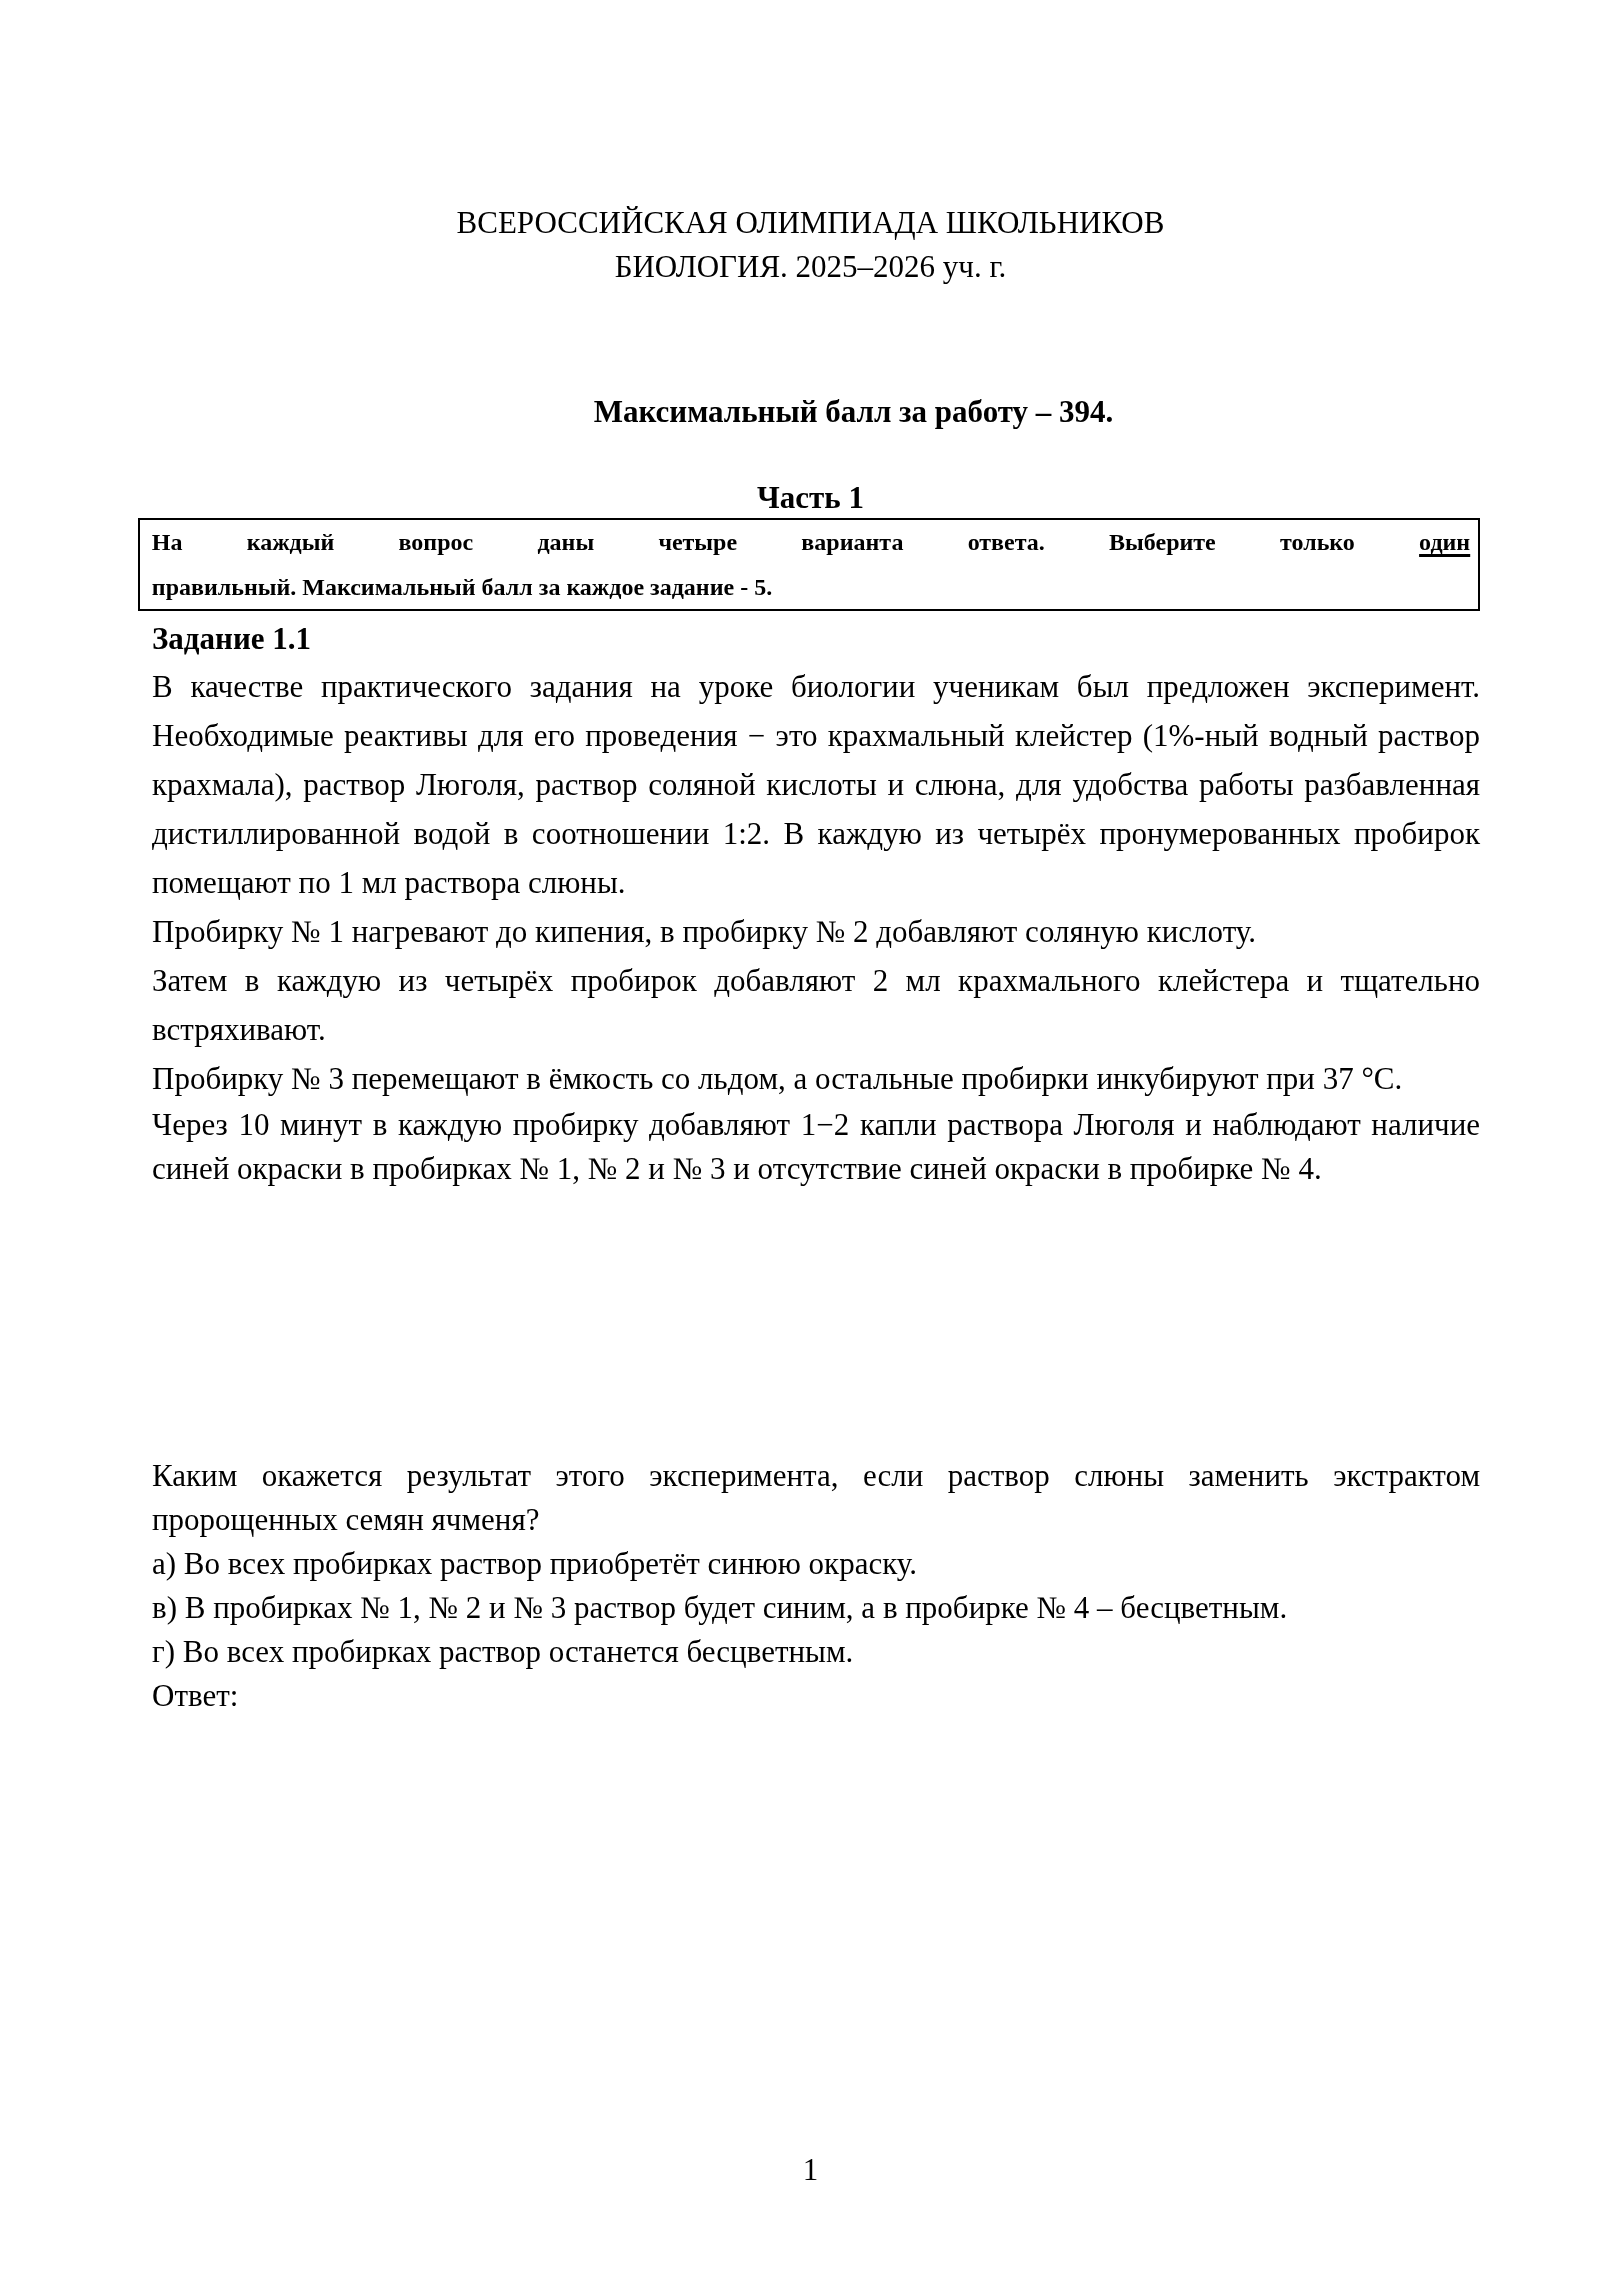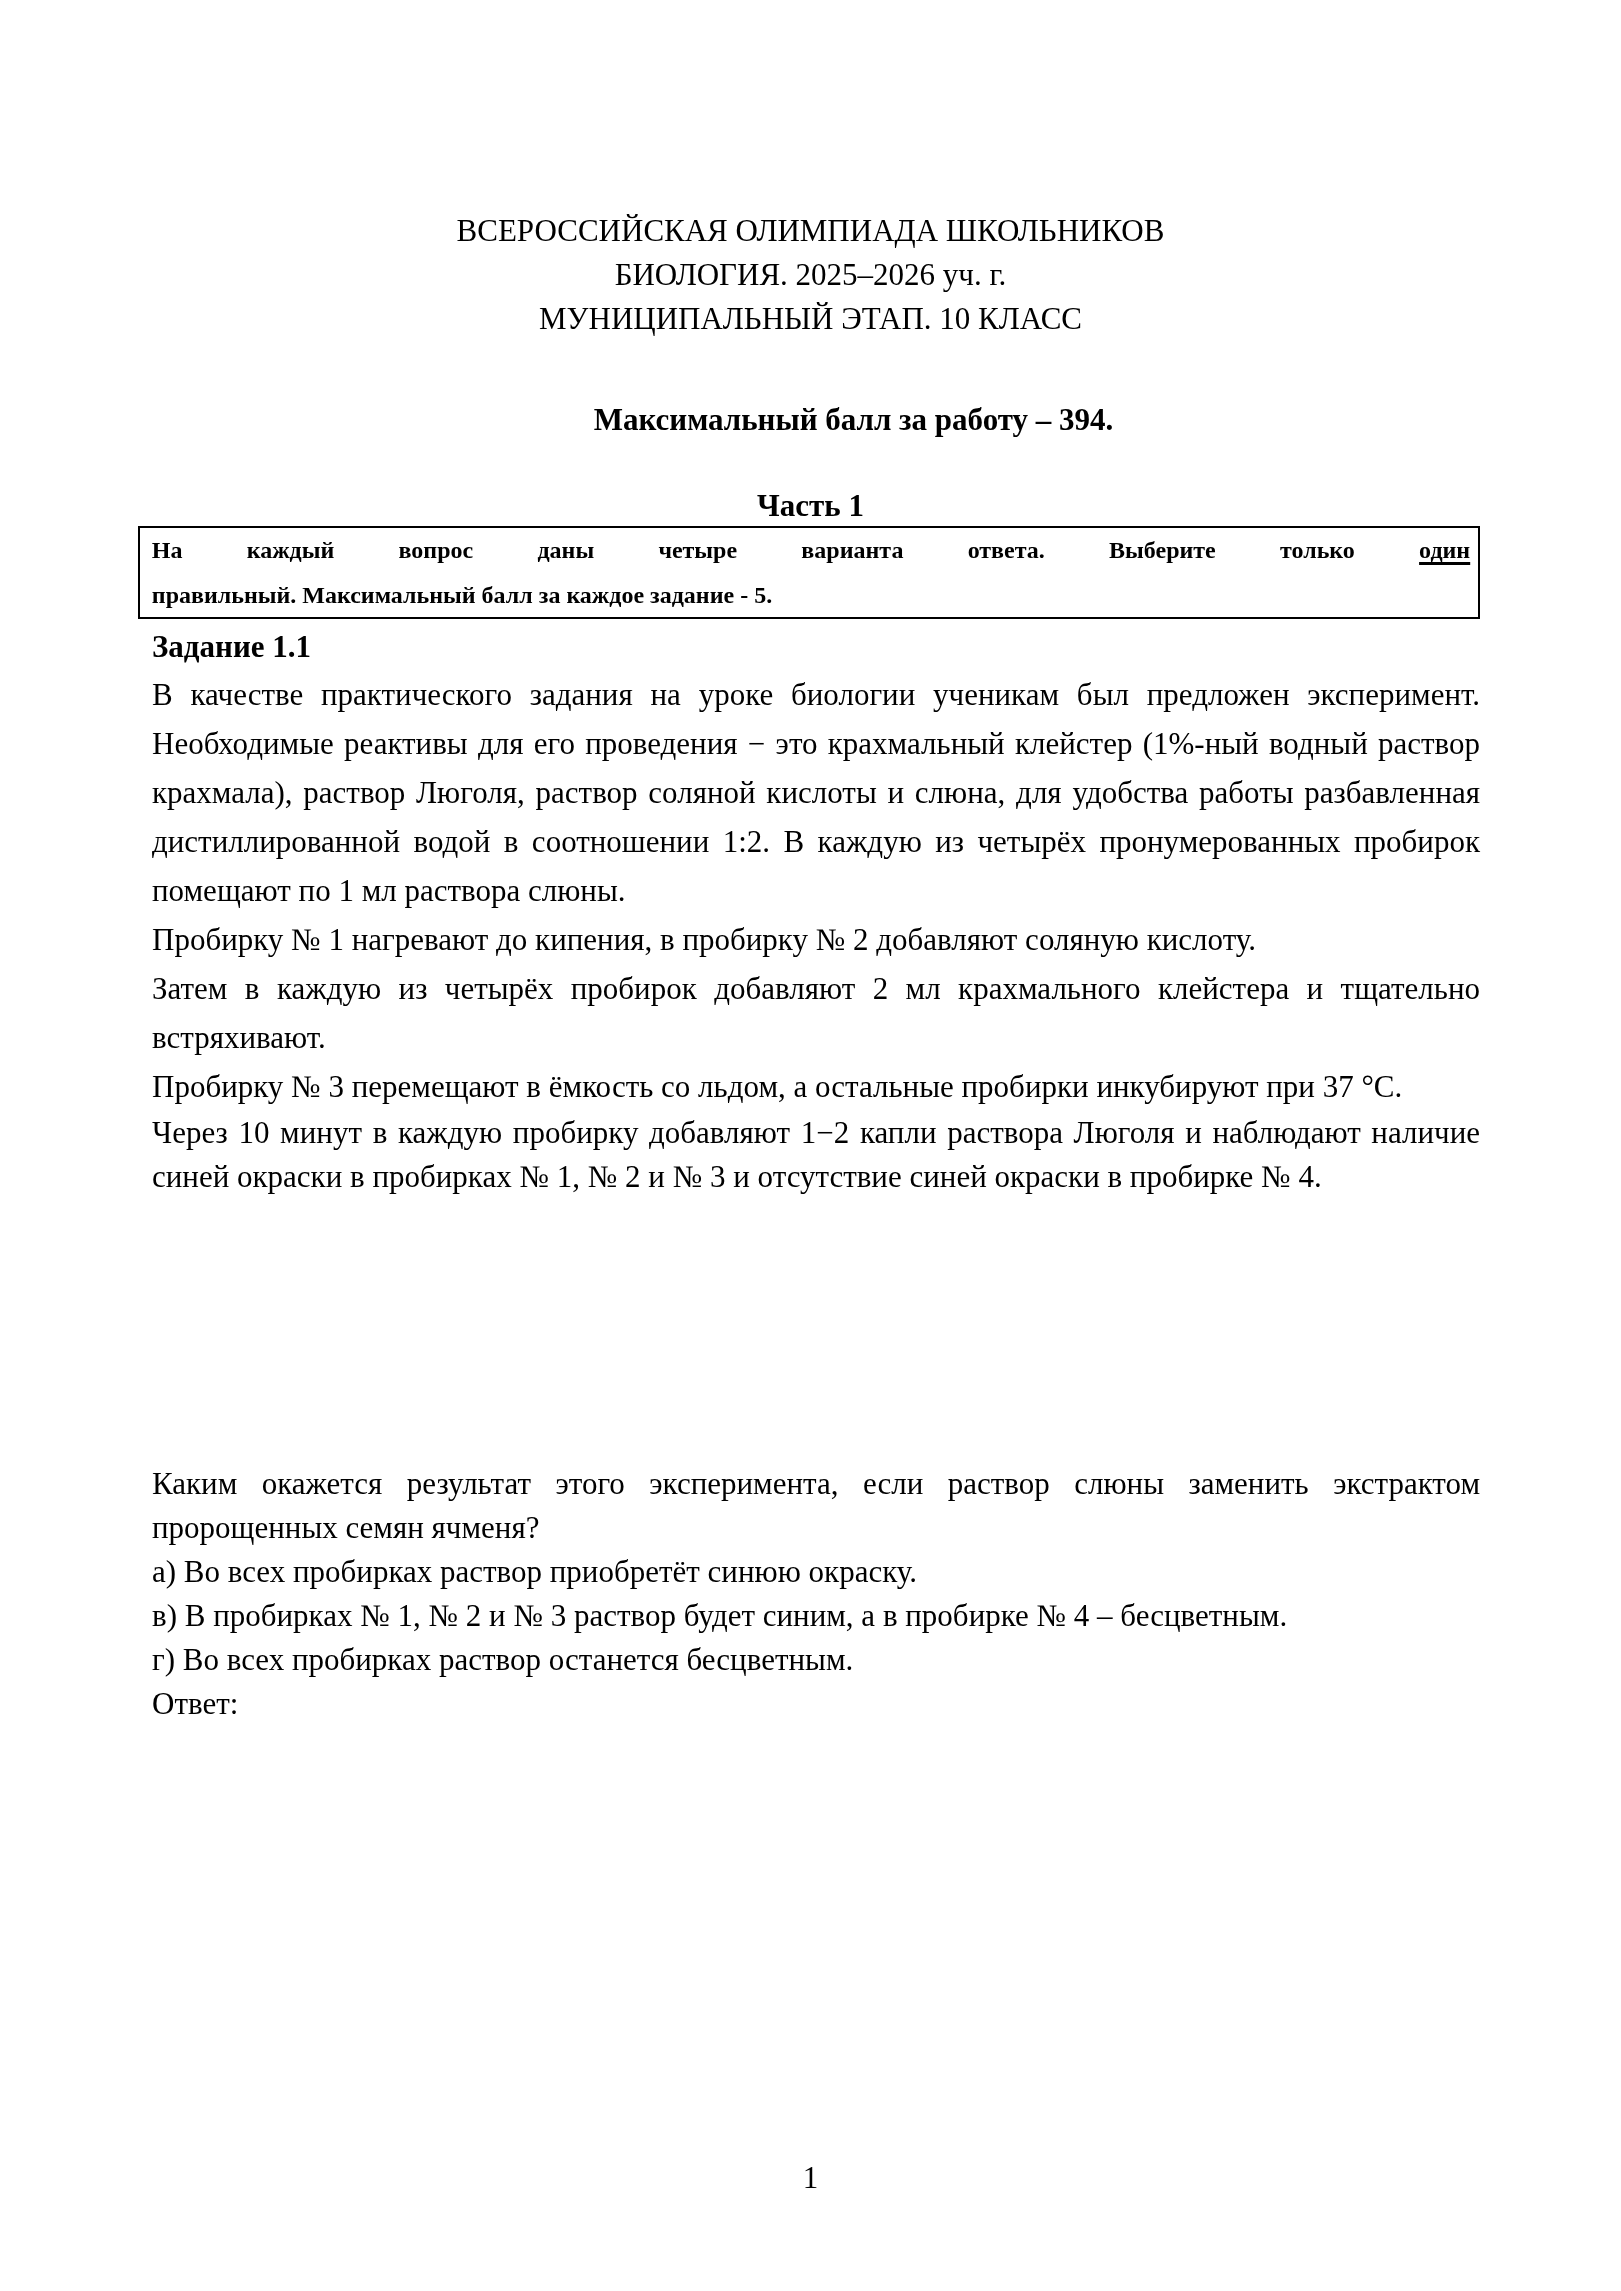--- a/index.html
+++ b/index.html
@@ -1,18 +1,18 @@
 <!DOCTYPE html>
 <html><head>
 <meta charset="utf-8">
 <style>
   html, body { margin: 0; padding: 0; background: #ffffff; }
   body { width: 1621px; height: 2292px; position: relative; overflow: hidden;
          font-family: "Liberation Serif", "DejaVu Serif", serif; color: #000; }
-  .page { position: absolute; left: 0; top: 8px; width: 1621px; height: 2276px; text-decoration: underline; }
+  .page { position: absolute; left: 0; top: 0; width: 1621px; height: 2276px; text-decoration: underline; }
   .hdr { position: absolute; left: 0; width: 1621px; text-align: center; font-size: 31px; line-height: 44px; }
   .hdr div { white-space: nowrap; }
   .center-line { position: absolute; left: 0; width: 1621px; text-align: center; font-size: 31px; font-weight: bold; line-height: 39px; }
   .box { position: absolute; left: 138px; top: 518px; width: 1338px; height: 89px;
          border: 2.9px solid #000; box-sizing: content-box; }
   .box p { margin: 0; padding: 0 7.8px 0 11.8px; font-size: 24px; font-weight: bold;
            line-height: 45px; text-align: justify; text-align-last: justify; }
   .box p.last { text-align-last: left; }
   .box u { text-decoration: underline; text-decoration-thickness: 2.9px; text-underline-offset: 3.9px; }
   .content { position: absolute; left: 152px; width: 1328px; font-size: 31px; }
@@ -23,21 +23,20 @@
   .page-num { position: absolute; left: 0; width: 1621px; top: 2152px; text-align: center; font-size: 31px; line-height: 35px; }
 </style>
 </head>
 <body>
 
 <div class="page">
 
   <div class="hdr" style="top:201px;">
     <div>ВСЕРОССИЙСКАЯ ОЛИМПИАДА ШКОЛЬНИКОВ</div>
     <div>БИОЛОГИЯ. 2025–2026 уч. г.</div>
-    <div>МУНИЦИПАЛЬНЫЙ ЭТАП. 10 КЛАСС</div>
   </div>
 
   <div class="center-line" style="top:392px;padding-left:43px;">Максимальный балл за работу – 394.</div>
 
   <div class="center-line" style="top:478px;">Часть 1</div>
 
   <div class="box">
     <p><span>На каждый вопрос даны четыре варианта ответа. Выберите только </span><u>один</u></p>
     <p class="last">правильный. Максимальный балл за каждое задание - 5.</p>
   </div>

